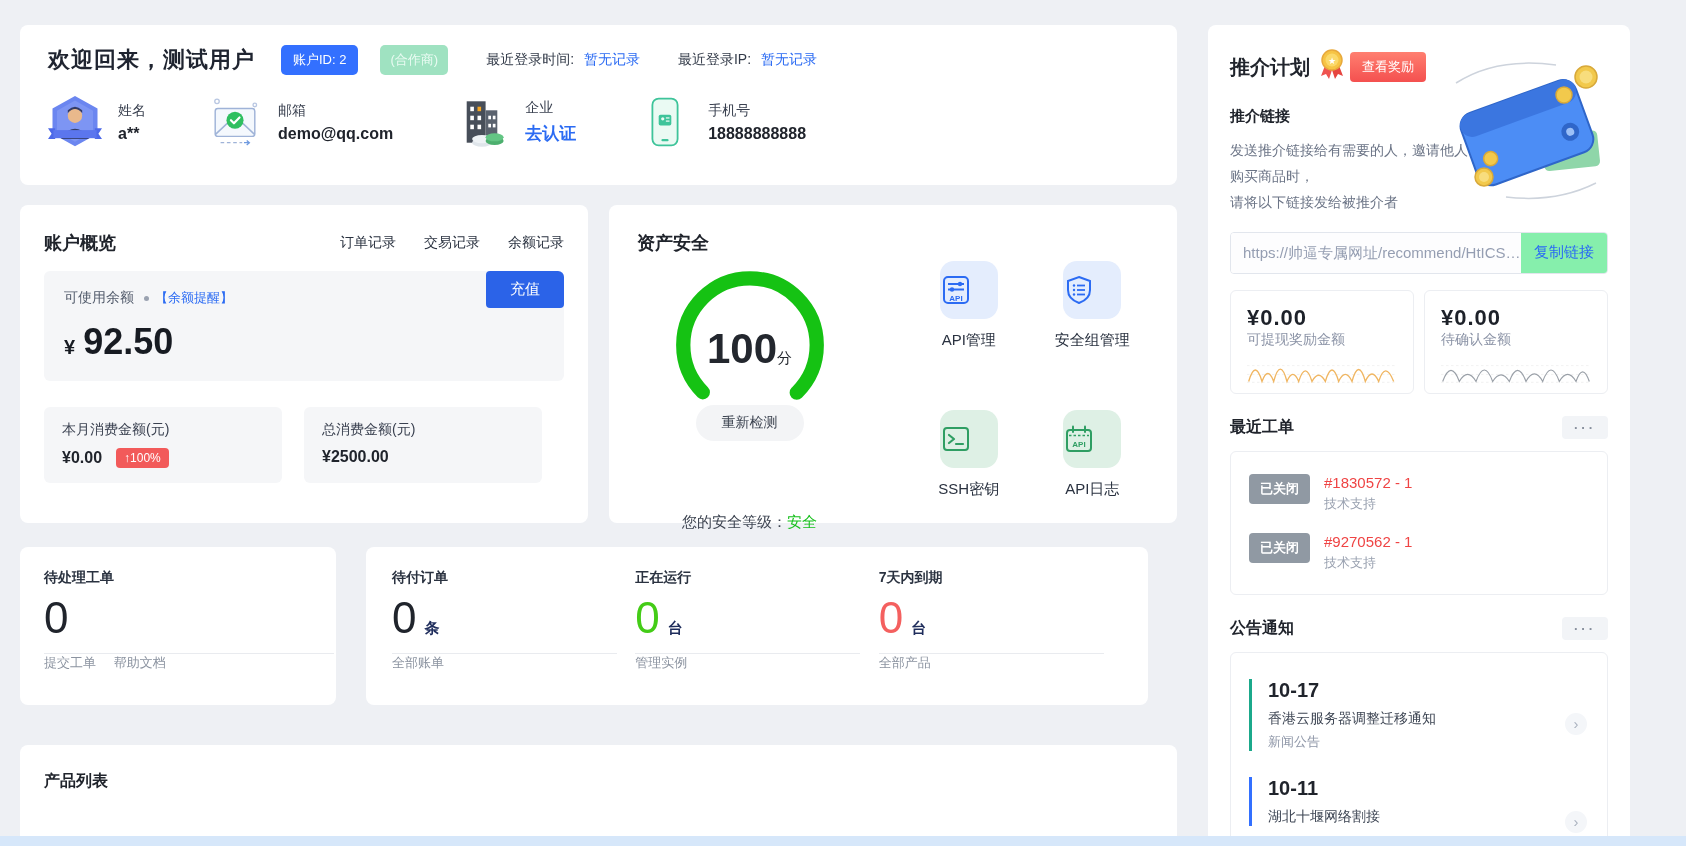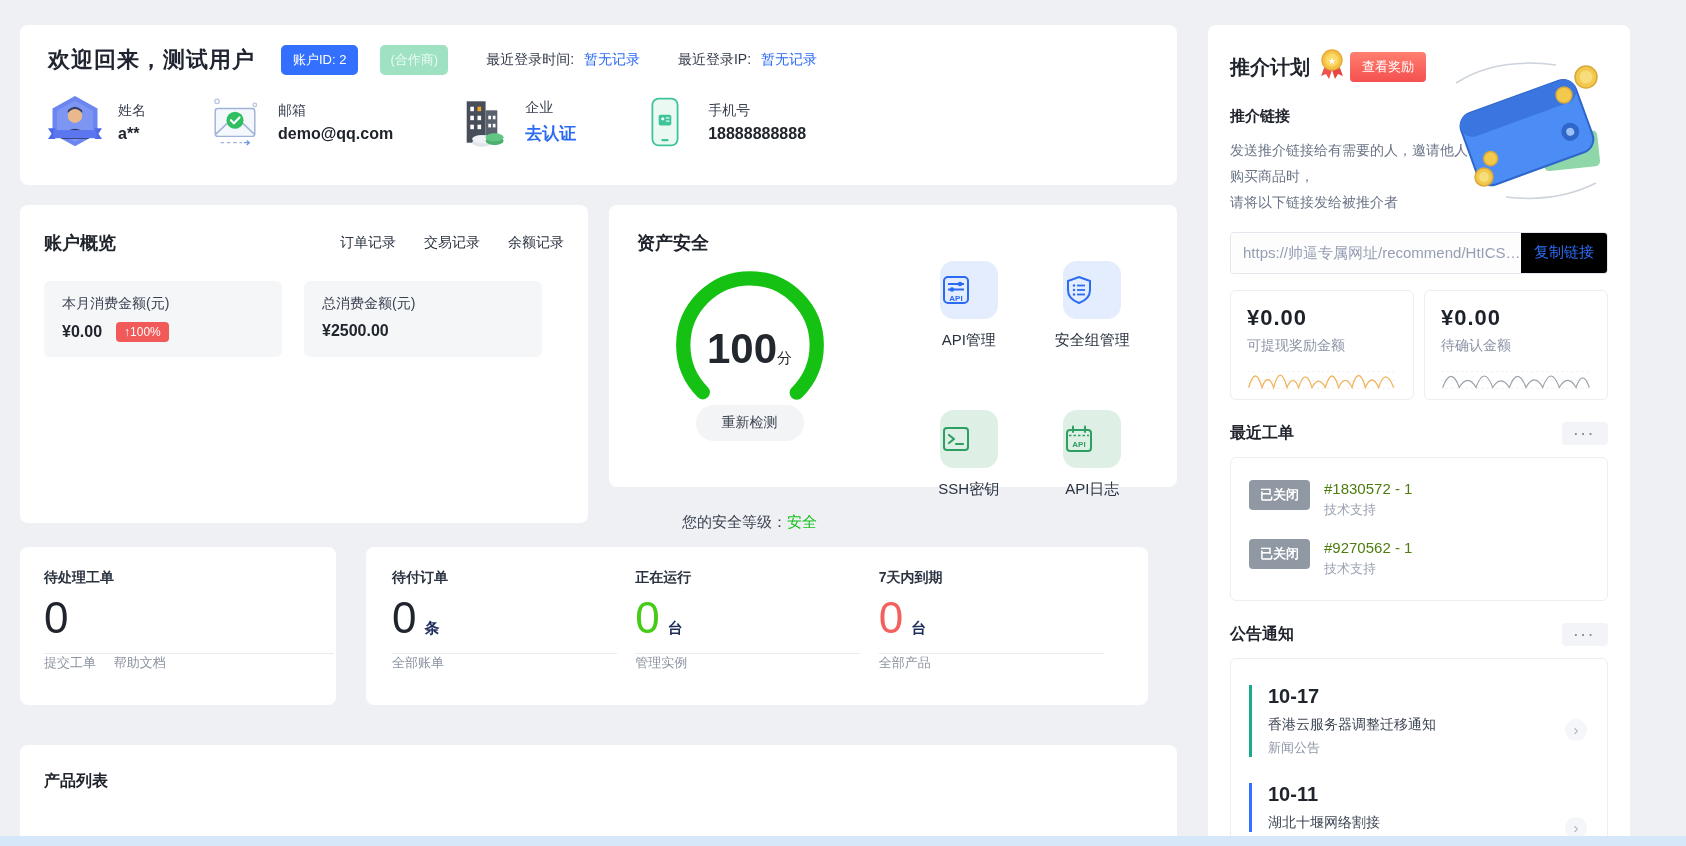--- a/index.html
+++ b/index.html
@@ -28,21 +28,21 @@
   .profile-item { display:flex; align-items:center; margin-right:62px; }
   .profile-item .p-icn { width:54px; height:58px; flex:none; }
   .profile-item .p-txt { margin-left:16px; }
   .p-label { font-size:14px; color:#3a4150; margin-bottom:5px; }
   .p-value { font-size:16px; font-weight:bold; color:#20242c; }
   .p-value.link { color:#2b6bf3; font-size:17px; cursor:pointer; }
 
   
   .row2 { display:flex; margin-bottom:24px; }
   .overview-card { width:568px; height:318px; padding:26px 24px; margin-right:21px; }
-  .security-card { width:568px; height:282px; padding:26px 28px; }
+  .security-card { width:568px; height:318px; padding:26px 28px; }
   .card-head { display:flex; align-items:center; justify-content:space-between; }
   .card-title { font-size:18px; font-weight:bold; color:#20242c; }
   .tab-row { display:flex; }
   .tab { font-size:14px; color:#2a3240; margin-left:28px; cursor:pointer; }
   .balance-box { position:relative; background:#f5f6f8; border-radius:6px; margin-top:16px; height:110px; padding:18px 20px; }
   .balance-label-row { display:flex; align-items:center; font-size:14px; color:#525b6b; }
   .dot { width:5px; height:5px; border-radius:50%; background:#9aa2b0; margin:0 6px 0 10px; }
   .balance-alert { color:#2b6bf3; font-size:13px; cursor:pointer; }
   .recharge-btn { position:absolute; top:0; right:0; background:#2b63e8; color:#fff; font-size:15px; padding:9px 24px; border:none; border-radius:4px 6px 4px 4px; cursor:pointer; }
   .balance-amount { margin-top:14px; font-weight:bold; color:#171b22; }
@@ -95,35 +95,35 @@
   .referral-card { width:422px; height:821px; flex:none; padding:24px 22px; position:relative; overflow:hidden; }
   .ref-head { display:flex; align-items:center; }
   .ref-title { font-size:20px; font-weight:bold; color:#20242c; }
   .medal { margin-left:8px; }
   .reward-btn { background:linear-gradient(180deg,#ff7f70,#f4504f); color:#fff; border:none; font-size:13px; padding:6px 12px; border-radius:4px; margin-left:4px; cursor:pointer; }
   .illus { position:absolute; top:30px; right:14px; }
   .ref-section-title { font-size:15px; font-weight:bold; color:#20242c; margin-top:22px; }
   .ref-desc { margin-top:12px; font-size:14px; color:#6b7486; line-height:1.85; width:330px; }
   .url-group { display:flex; margin-top:16px; height:42px; border:1px solid #e2e6ed; border-radius:4px; overflow:hidden; }
   .url-input { flex:1; background:#fdfdfe; font-size:15px; color:#959eb2; line-height:40px; padding:0 12px; white-space:nowrap; overflow:hidden; cursor:text; }
-  .copy-btn { width:86px; background:#000000; color:#2b6bf3; border:none; font-size:15px; cursor:pointer; flex:none; }
+  .copy-btn { width:86px; background:#86efac; color:#2b6bf3; border:none; font-size:15px; cursor:pointer; flex:none; }
   .amount-row { display:flex; gap:10px; margin-top:16px; }
   .amount-card { flex:1; border:1px solid #eceef2; border-radius:6px; padding:14px 16px 8px; }
   .amount-val { font-size:22px; font-weight:bold; color:#1d2129; letter-spacing:1px; }
-  .amount-label { font-size:14px; color:#8b93a6; margin-top:6px; }
+  .amount-label { font-size:14px; color:#8b93a6; }
   .spark { margin-top:6px; display:block; }
   .side-sec-head { display:flex; align-items:center; justify-content:space-between; margin-top:22px; }
   .side-sec-title { font-size:16px; font-weight:bold; color:#20242c; }
   .more-btn { background:#f2f4f7; border:none; border-radius:4px; color:#868e9c; font-size:13px; font-weight:bold; letter-spacing:3px; padding:4px 12px; cursor:pointer; }
   .ticket-box { border:1px solid #eceef2; border-radius:6px; margin-top:12px; padding:22px 18px; }
   .ticket-item { display:flex; align-items:flex-start; cursor:pointer; }
   .ticket-item + .ticket-item { margin-top:20px; }
   .status-badge { background:#9099a3; color:#fff; font-size:13px; font-weight:bold; padding:6px 11px; border-radius:4px; flex:none; }
   .ticket-txt { margin-left:14px; }
-  .ticket-num { font-size:15px; color:#4d7c0f; }
+  .ticket-num { font-size:15px; color:#ef4444; }
   .ticket-cat { font-size:13px; color:#99a1b0; margin-top:4px; }
   .ann-box { border:1px solid #eceef2; border-radius:6px; margin-top:12px; padding:26px 18px; }
   .ann-item { position:relative; padding-left:16px; cursor:pointer; }
   .ann-item + .ann-item { margin-top:26px; }
   .ann-item.accent-teal { border-left:3px solid #1ba98b; }
   .ann-item.accent-blue { border-left:3px solid #3370ff; }
   .ann-date { font-size:20px; font-weight:bold; color:#20242c; }
   .ann-title { font-size:14px; color:#3e4654; margin-top:8px; }
   .ann-cat { font-size:13px; color:#8f97a8; margin-top:5px; }
   .ann-chevron { position:absolute; right:2px; top:34px; width:22px; height:22px; border-radius:50%; background:#f4f6f9; color:#aab2bf; font-size:15px; line-height:21px; text-align:center; cursor:pointer; }
@@ -243,20 +243,31 @@
 
       <section class="card overview-card">
         <div class="card-head">
           <h2 class="card-title">账户概览</h2>
           <div class="tab-row">
             <span class="tab">订单记录</span>
             <span class="tab">交易记录</span>
             <span class="tab">余额记录</span>
           </div>
         </div>
+        <div class="balance-box">
+          <div class="balance-label-row">
+            <span>可使用余额</span>
+            <span class="dot"></span>
+            <span class="balance-alert">【余额提醒】</span>
+          </div>
+          <button class="recharge-btn">充值</button>
+          <div class="balance-amount">
+            <span class="cur">¥</span><span class="num">92.50</span>
+          </div>
+        </div>
         <div class="spend-row">
           <div class="spend-box">
             <div class="spend-label">本月消费金额(元)</div>
             <div class="spend-value-row">
               <span class="spend-value">¥0.00</span>
               <span class="trend-badge">↑100%</span>
             </div>
           </div>
           <div class="spend-box">
             <div class="spend-label">总消费金额(元)</div>

